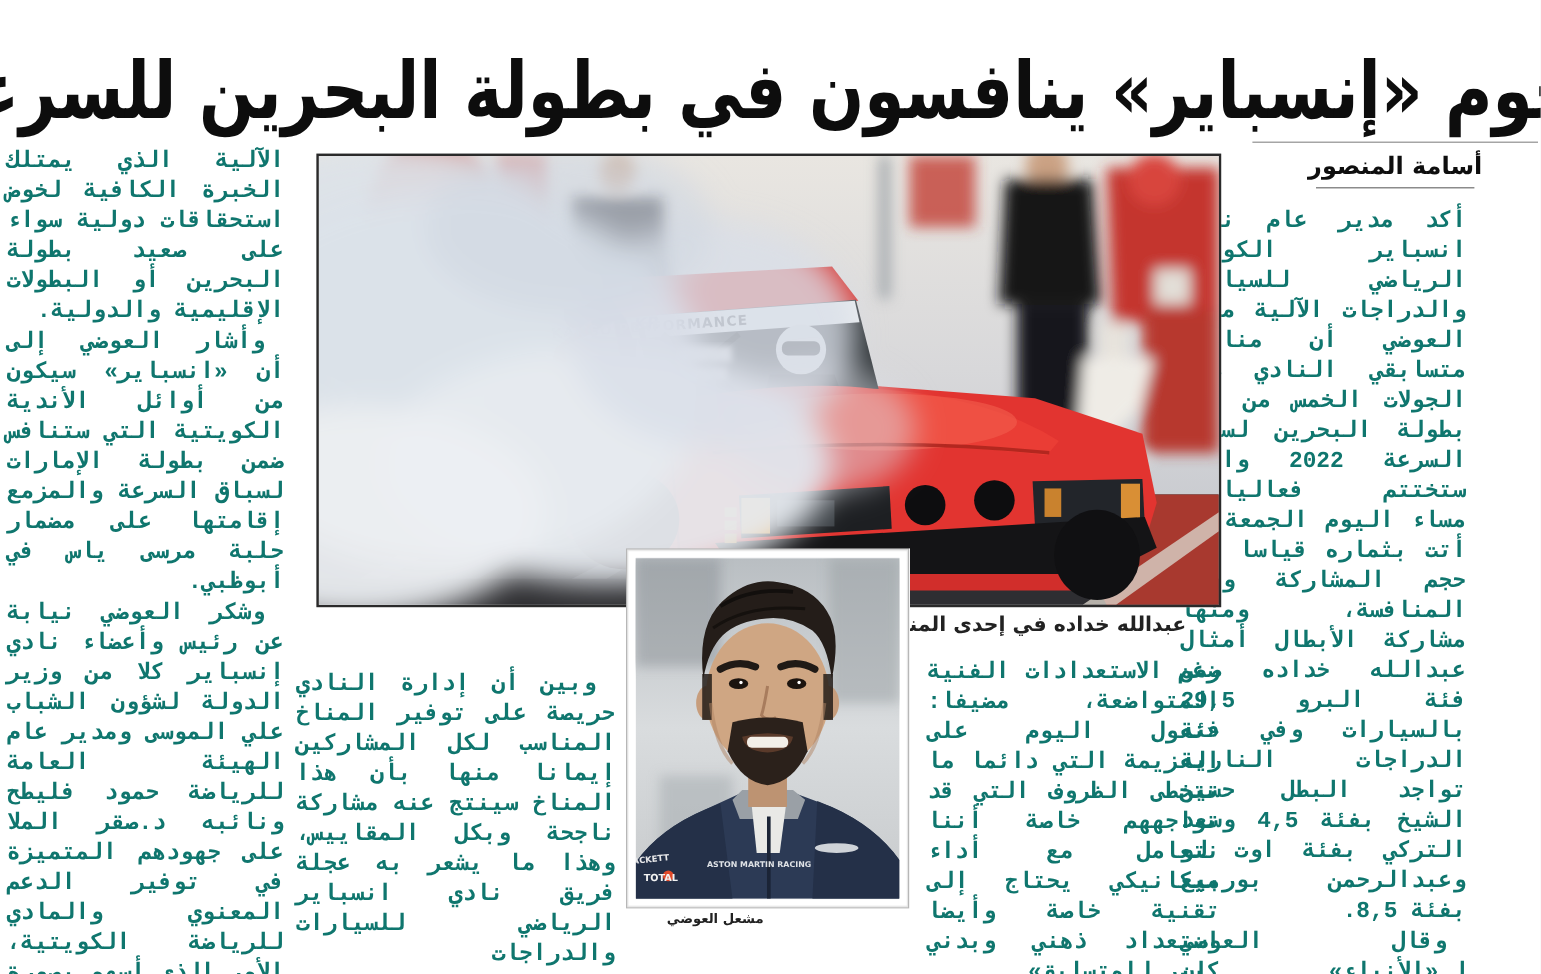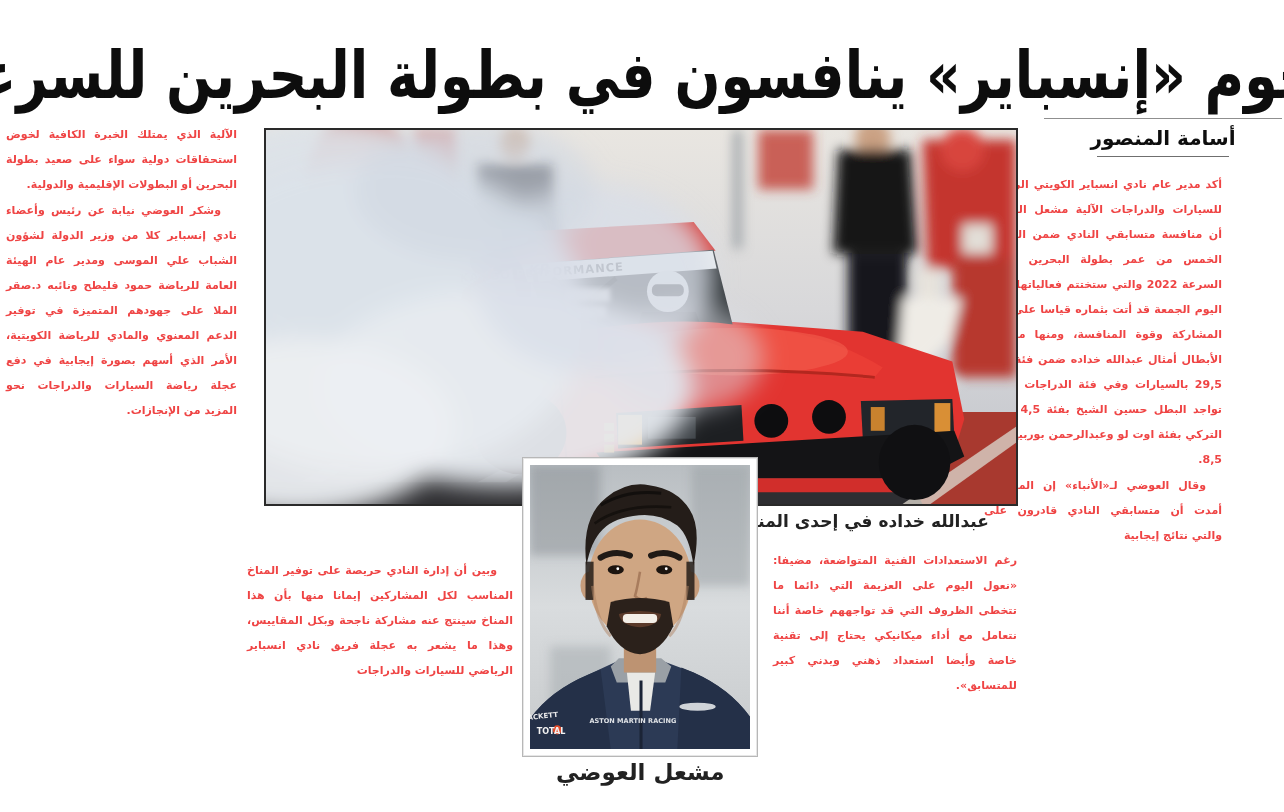--- a/index.html
+++ b/index.html
@@ -12,21 +12,21 @@
   .headline{
     position:absolute;top:14px;left:0;width:1284px;height:100px;
     display:flex;align-items:center;justify-content:center;
     font-weight:bold;font-size:54px;color:#0d0d0d;
     transform:scaleY(1.22);transform-origin:top center;
     letter-spacing:-1px;white-space:nowrap;
   }
   
   .col{
     position:absolute;text-align:justify;text-align-last:right;
-    font-size:11px;line-height:25px;font-weight:700;color:#ef4444;
+    font-size:19px;line-height:25px;font-weight:700;color:#0f766e;font-family:Liberation Mono, monospace;
   }
   .col p{margin:0 0 1px 0;text-indent:16px;}
   .col p.cont{text-indent:0;}
   
   .byline-block{position:absolute;left:1044px;top:118px;width:238px;}
   .byline-rule-top{border-top:1.5px solid #8f8f8f;margin:0 0 7px 0;}
   .byline-name{
     text-align:center;font-size:20px;font-weight:bold;color:#0e0e0e;
     margin:0 0 6px 0;
   }
@@ -43,21 +43,21 @@
   }
   
   .portrait{
     position:absolute;left:522px;top:457px;width:236px;height:300px;
     background:#ffffff;border:1px solid #b7b7b7;box-sizing:border-box;
     padding:7px;box-shadow:0 0 0 1px #e6e6e6 inset;
   }
   .portrait svg{display:block;width:100%;height:100%;}
   .caption-portrait{
     position:absolute;left:556px;top:759px;width:186px;
-    text-align:left;font-size:23px;font-weight:600;color:#222;
+    text-align:left;font-size:11px;font-weight:600;color:#222;
   }
   .col-left{left:6px;top:122px;width:231px;height:662px;}
   .col-midleft{left:247px;top:558px;width:266px;height:246px;}
   .col-midright{left:773px;top:548px;width:244px;height:258px;}
   .col-right{left:984px;top:172px;width:238px;height:636px;}
 </style>
 </head>
 <body>
 
 <div class="page">
@@ -251,16 +251,17 @@
 
   <div class="col col-midright">
     <p class="cont">رغم الاستعدادات الفنية المتواضعة، مضيفا: «نعول اليوم على العزيمة التي دائما ما تتخطى الظروف التي قد تواجههم خاصة أننا نتعامل مع أداء ميكانيكي يحتاج إلى تقنية خاصة وأيضا استعداد ذهني وبدني كبير للمتسابق».</p>
   </div>
   <div class="col col-midleft">
     <p>وبين أن إدارة النادي حريصة على توفير المناخ المناسب لكل المشاركين إيمانا منها بأن هذا المناخ سينتج عنه مشاركة ناجحة وبكل المقاييس، وهذا ما يشعر به عجلة فريق نادي انسباير الرياضي للسيارات والدراجات</p>
   </div>
 
   <div class="col col-left">
     <p class="cont">الآلية الذي يمتلك الخبرة الكافية لخوض استحقاقات دولية سواء على صعيد بطولة البحرين أو البطولات الإقليمية والدولية.</p>
+    <p>وأشار العوضي إلى أن «انسباير» سيكون من أوائل الأندية الكويتية التي ستنافس ضمن بطولة الإمارات لسباق السرعة والمزمع إقامتها على مضمار حلبة مرسى ياس في أبوظبي.</p>
     <p>وشكر العوضي نيابة عن رئيس وأعضاء نادي إنسباير كلا من وزير الدولة لشؤون الشباب علي الموسى ومدير عام الهيئة العامة للرياضة حمود فليطح ونائبه د.صقر الملا على جهودهم المتميزة في توفير الدعم المعنوي والمادي للرياضة الكويتية، الأمر الذي أسهم بصورة إيجابية في دفع عجلة رياضة السيارات والدراجات نحو المزيد من الإنجازات.</p>
   </div>
 
 </div>
 
 </body></html>

